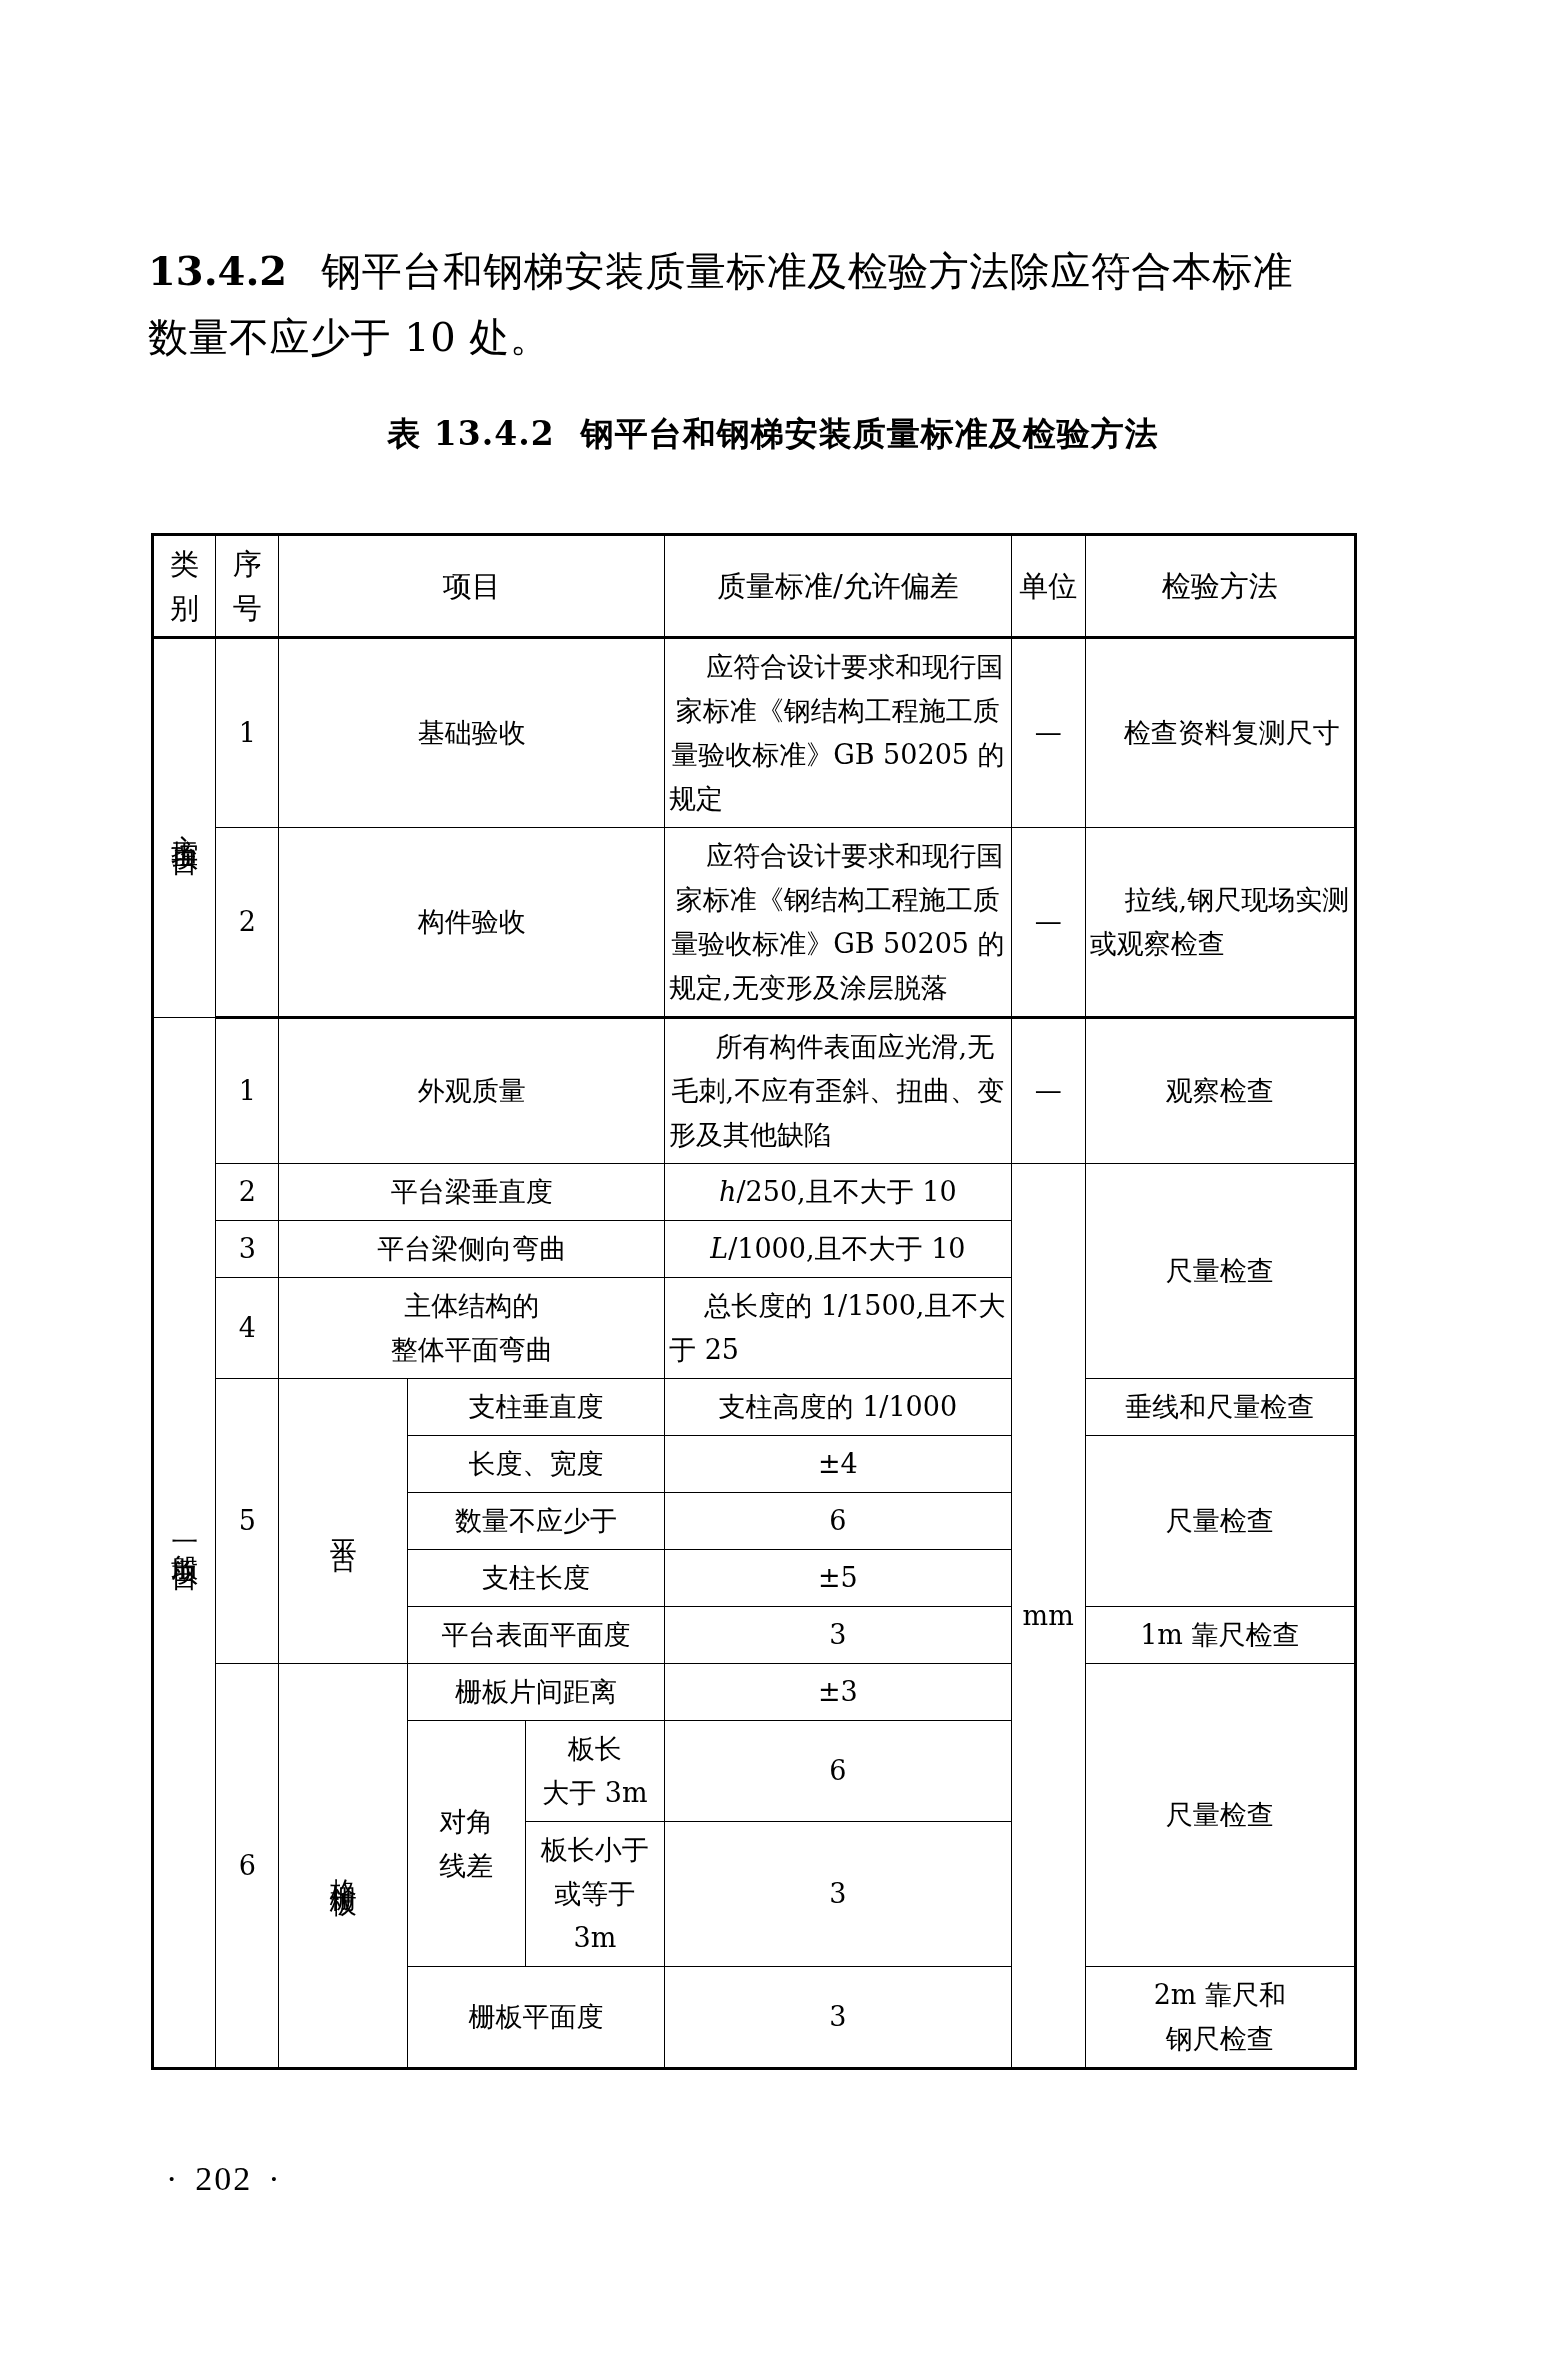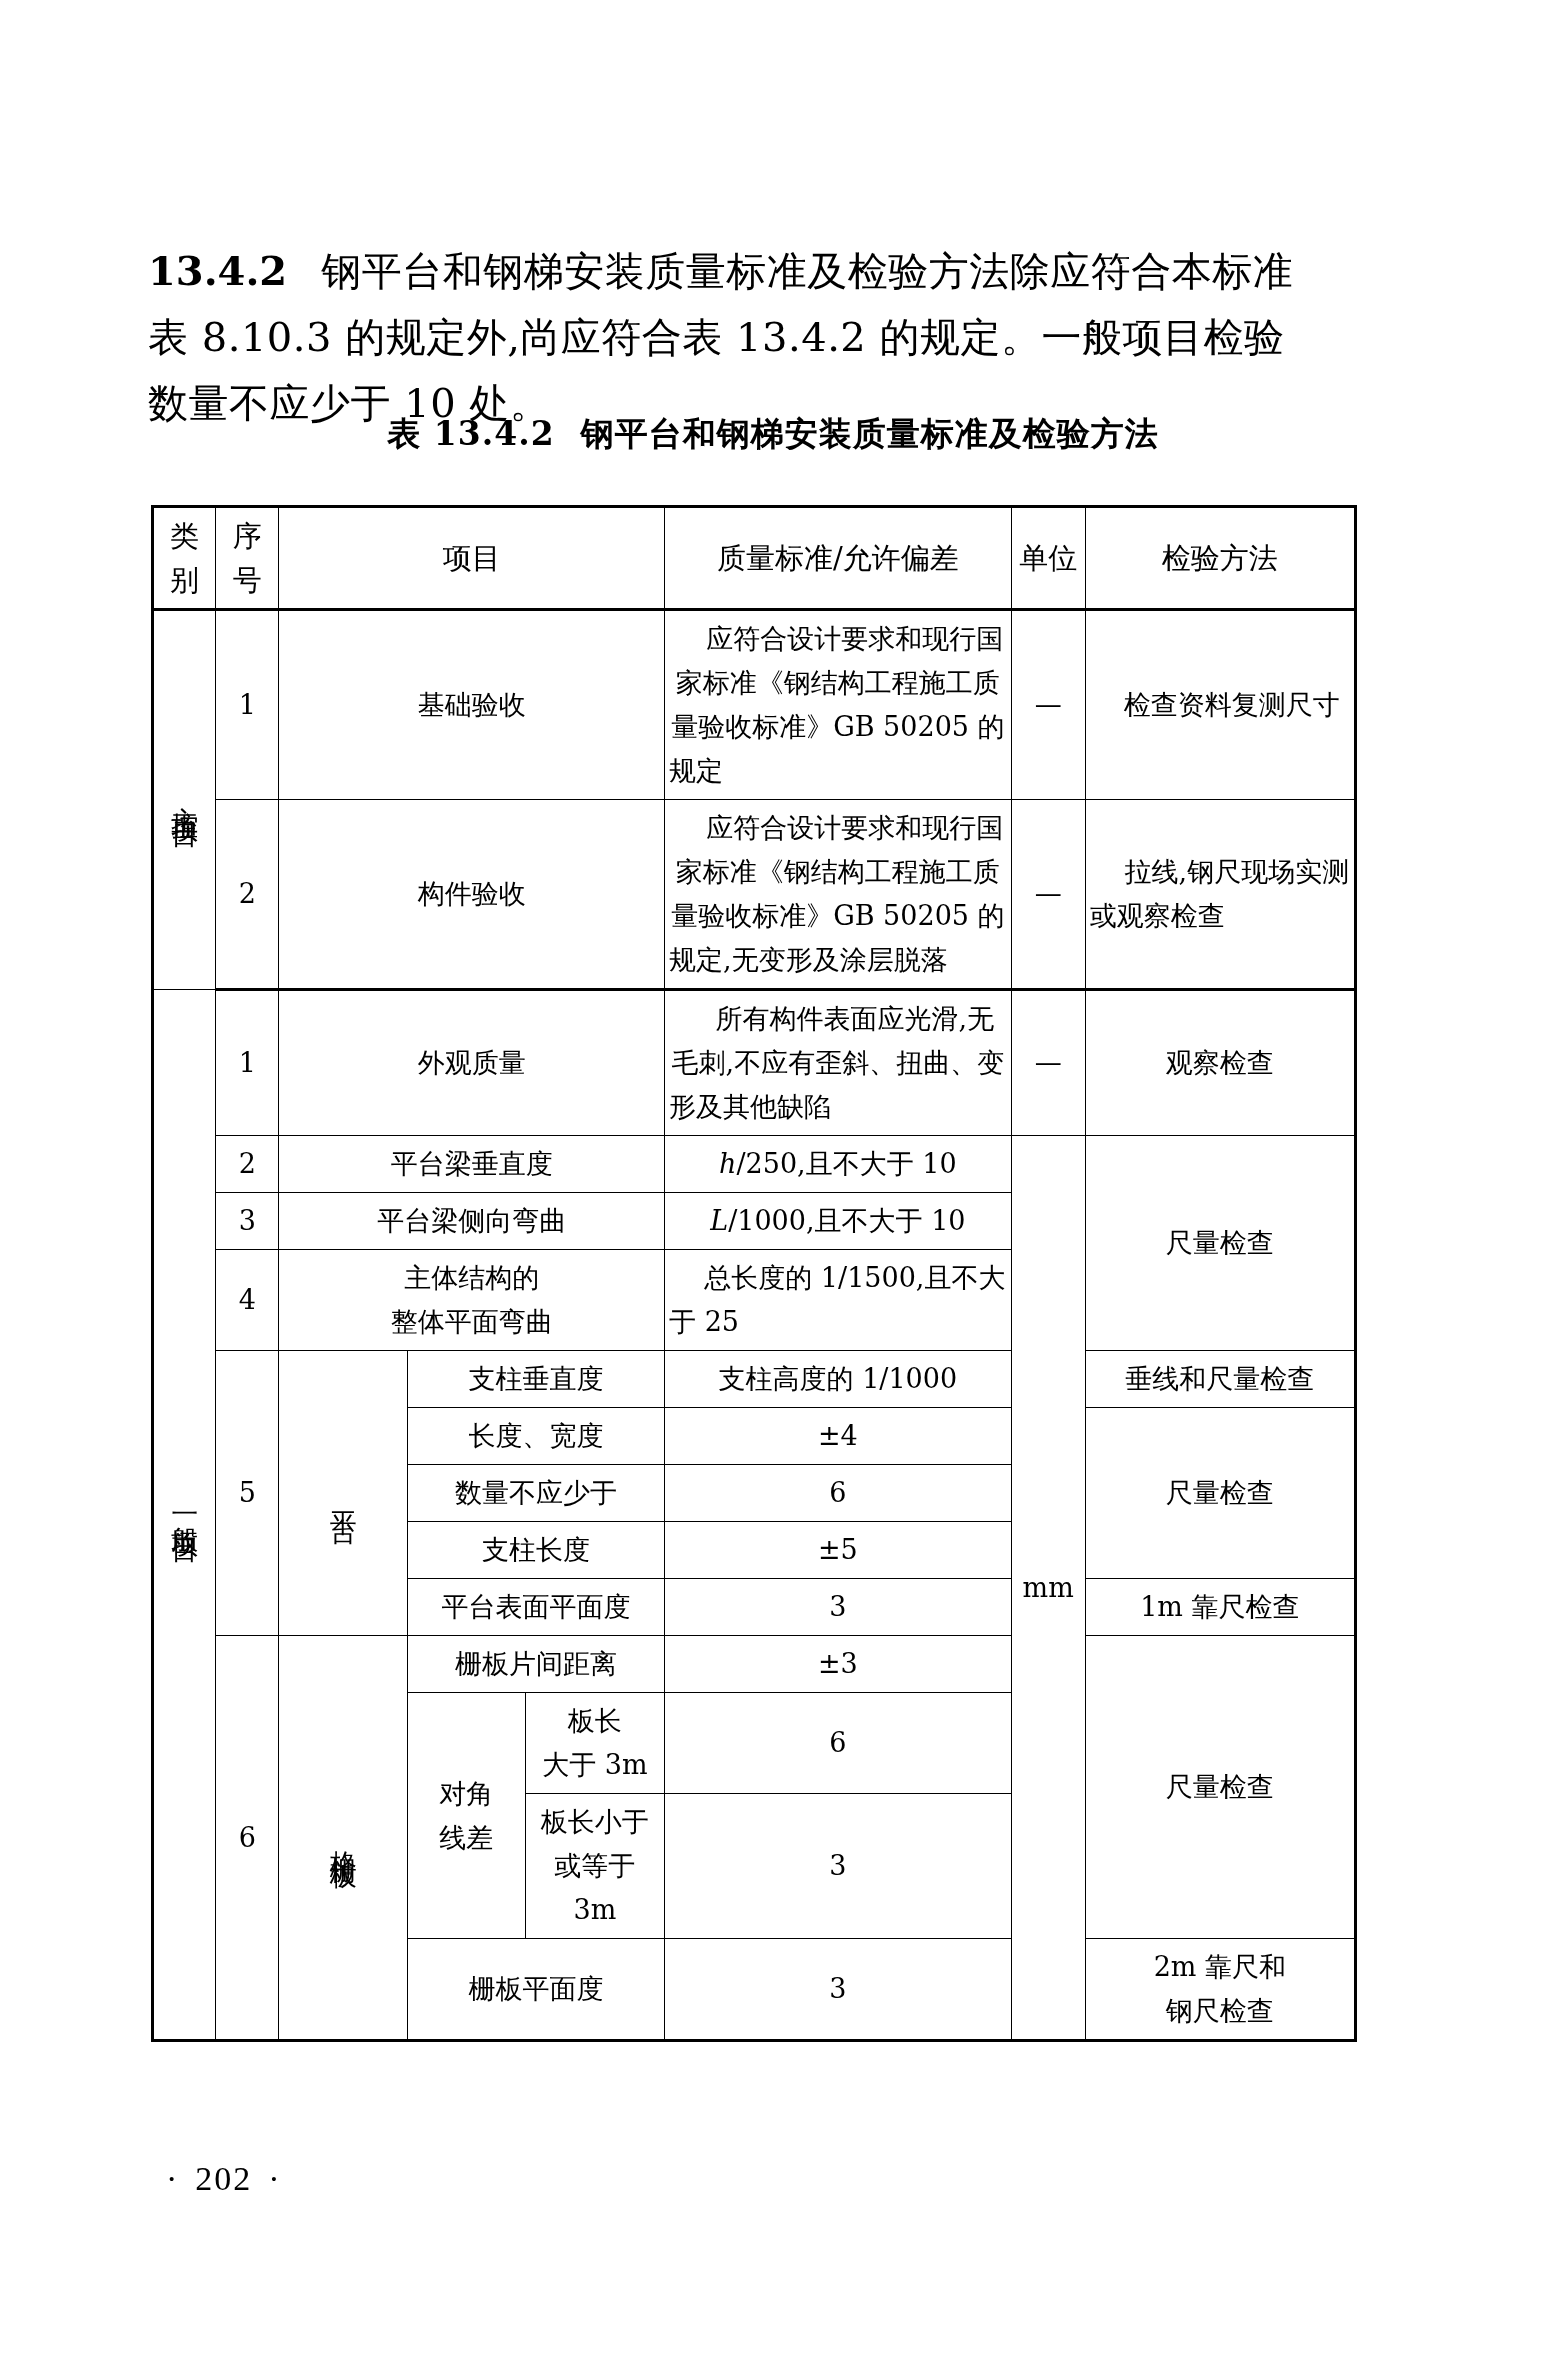--- a/index.html
+++ b/index.html
@@ -50,21 +50,21 @@
     font-size: 33px;
     font-weight: bold;
     letter-spacing: 1px;
   }
   .tbl-caption .capgap { display: inline-block; width: 26px; }
 
   
   .tbl-wrap {
     position: absolute;
     left: 151px;
-    top: 505px;
+    top: 533px;
     width: 1094px;
   }
   table.std {
     border-collapse: collapse;
     width: 1206px;
     table-layout: fixed;
     font-size: 27px;
   }
   table.std td, table.std th {
     border: 1px solid #000;
@@ -117,21 +117,20 @@
 </style>
 </head>
 <body>
 
 <div class="page">
 
   <div class="clause">
     <div>
       <span class="num lat">13.4.2</span><span class="gap"></span><span>钢平台和钢梯安装质量标准及检验方法除应符合本标准</span>
     </div>
-    <div>表 8.10.3 的规定外,尚应符合表 13.4.2 的规定。一般项目检验</div>
     <div>数量不应少于 10 处。</div>
   </div>
 
   <div class="tbl-caption">
     <span>表 13.4.2</span><span class="capgap"></span><span>钢平台和钢梯安装质量标准及检验方法</span>
   </div>
 
   <div class="tbl-wrap">
     <table class="std">
       <colgroup>

